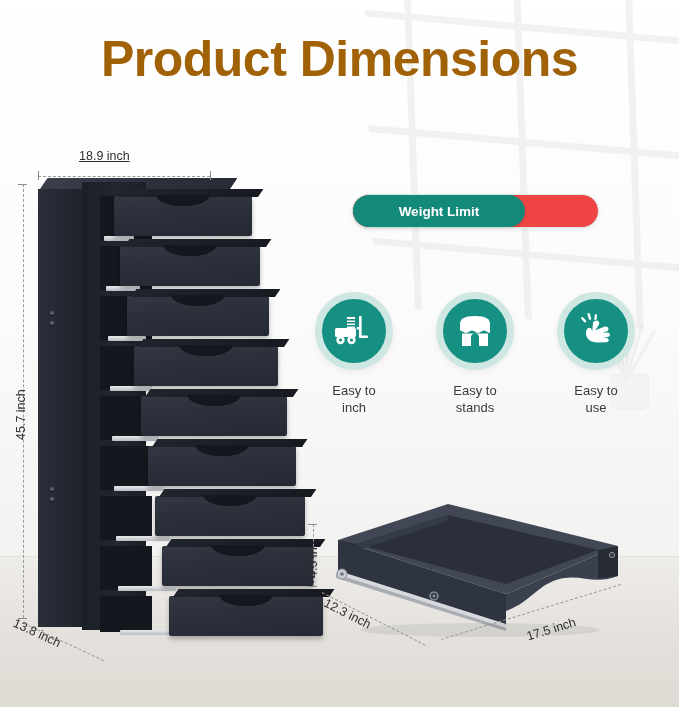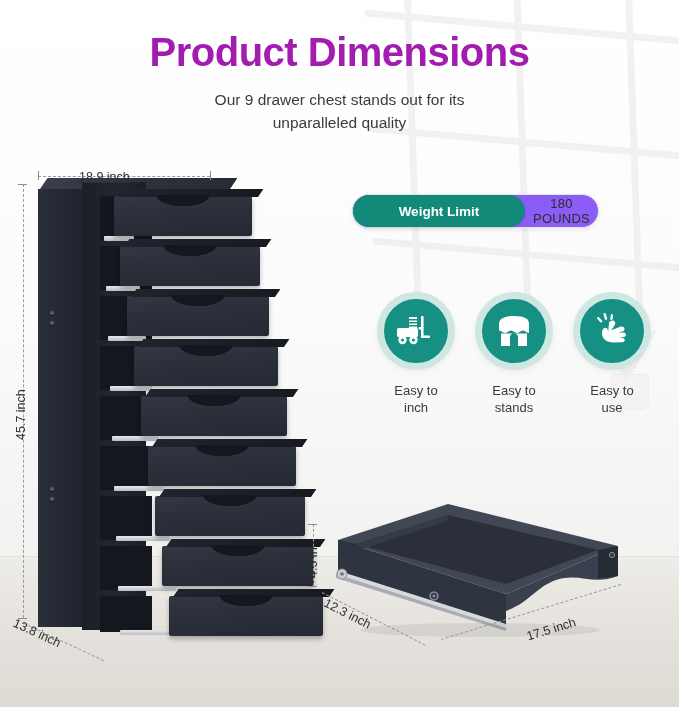--- a/index.html
+++ b/index.html
@@ -24,38 +24,38 @@
     background:linear-gradient(180deg,#eeece8 0%,#e4e1dc 55%,#dedbd5 100%);}
   .bg-floor-line{position:absolute;left:0;right:0;bottom:150px;height:1px;background:#e3e1dc;}
   .bg-plant{position:absolute;right:10px;top:300px;width:80px;height:110px;opacity:.45;}
   .bg-plant .pot{position:absolute;bottom:0;left:22px;width:36px;height:34px;
     background:#f0efed;border:1px solid #e2e0dc;border-radius:3px 3px 7px 7px;}
   .bg-plant .leaf{position:absolute;bottom:30px;left:36px;width:3px;height:58px;
     background:#e7e5e0;transform-origin:bottom center;border-radius:2px;}
 
   
   .title{position:absolute;left:0;right:0;top:30px;text-align:center;
-    font-size:40px;font-weight:bold;color:#a21caf;letter-spacing:-.5px;}
+    font-size:50px;font-weight:bold;color:#a16207;letter-spacing:-.5px;}
   .subtitle{position:absolute;left:0;right:0;top:88px;text-align:center;
     font-size:15.5px;line-height:23px;color:#3b3b3b;}
   .subtitle span{display:block;}
 
   
   .wl-wrap{position:absolute;left:352px;top:194px;width:245px;height:32px;
-    background:#8b5cf6;border:1px solid #ddecea;border-radius:18px;
+    background:#ef4444;border:1px solid #ddecea;border-radius:18px;
     box-shadow:0 2px 5px rgba(0,0,0,.07);display:flex;align-items:center;}
   .wl-badge{height:32px;min-width:136px;padding:0 18px;border-radius:18px;
     background:#13897a;color:#fff;font-size:13.5px;font-weight:bold;
     display:flex;align-items:center;justify-content:center;
     box-shadow:0 1px 3px rgba(0,0,0,.12);}
   .wl-value{flex:1;text-align:center;font-size:13px;color:#2d2d2d;letter-spacing:.2px;}
 
   
-  .features{position:absolute;left:321px;top:292px;width:340px;display:flex;
-    justify-content:flex-end;}
+  .features{position:absolute;left:305px;top:292px;width:340px;display:flex;
+    justify-content:space-between;}
   .feature{width:98px;text-align:center;}
   .circ{width:78px;height:78px;border-radius:50%;margin:0 auto;
     background:#169083;border:7px solid #cfe7e3;box-sizing:border-box;
     display:flex;align-items:center;justify-content:center;
     box-shadow:0 2px 6px rgba(0,0,0,.06);}
   .circ svg{display:block;}
   .f-label{margin-top:12px;font-size:13px;line-height:17px;color:#3a3a3a;}
   .f-label span{display:block;}
 
   
@@ -117,28 +117,23 @@
   <div class="bg-plant">
     <div class="pot"></div>
     <div class="leaf" style="transform:rotate(-26deg)"></div>
     <div class="leaf" style="transform:rotate(-12deg)"></div>
     <div class="leaf" style="transform:rotate(2deg)"></div>
     <div class="leaf" style="transform:rotate(16deg)"></div>
     <div class="leaf" style="transform:rotate(30deg)"></div>
   </div>
 
   <div class="title">Product Dimensions</div>
-  <div class="subtitle">
-    <span>Our 9 drawer chest stands out for its</span>
-    <span>unparalleled quality</span>
-  </div>
 
   <div class="wl-wrap">
     <div class="wl-badge">Weight Limit</div>
-    <div class="wl-value">180 POUNDS</div>
   </div>
 
   <div class="features">
 
     <div class="feature">
       <div class="circ">
         <svg width="40" height="34" viewBox="0 0 40 34" fill="#ffffff">
           <rect x="1" y="14" width="21" height="9" rx="1.5"></rect>
           <path d="M13 3h8v13h-8z"></path>
           <path d="M13 5h8v1.6h-8zM13 8h8v1.6h-8zM13 11h8v1.6h-8z" fill="#169083"></path>
@@ -275,21 +270,21 @@
       <circle cx="104" cy="98" r="1.3" fill="#8b9098"></circle>
       <circle cx="282" cy="57" r="2.6" fill="#343a46" stroke="#878d98" stroke-width="1"></circle>
 
       <ellipse cx="150" cy="132" rx="120" ry="7" fill="#000000" opacity="0.07"></ellipse>
     </svg>
   </div>
 
   <div class="dim-line-h" style="left:38px;top:176px;width:172px;"></div>
   <div class="tick-v" style="left:38px;top:171px"></div>
   <div class="tick-v" style="left:210px;top:171px"></div>
-  <div class="dim-label" style="left:79px;top:170px;text-decoration:underline;">18.9 inch</div>
+  <div class="dim-label" style="left:79px;top:149px;text-decoration:underline;">18.9 inch</div>
 
   <div class="dim-line-v" style="left:23px;top:184px;height:434px;"></div>
   <div class="tick-h" style="left:18px;top:184px"></div>
   <div class="tick-h" style="left:18px;top:618px"></div>
   <div class="dim-label rot90" style="left:14px;top:440px;">45.7 inch</div>
 
   <div class="dim-line-h" style="left:24px;top:623px;width:88px;transform:rotate(25deg);transform-origin:left center;"></div>
   <div class="dim-label" style="left:17px;top:616px;transform:rotate(25deg);transform-origin:left top;">13.8 inch</div>
 
   <div class="dim-line-v" style="left:313px;top:524px;height:62px;"></div>

